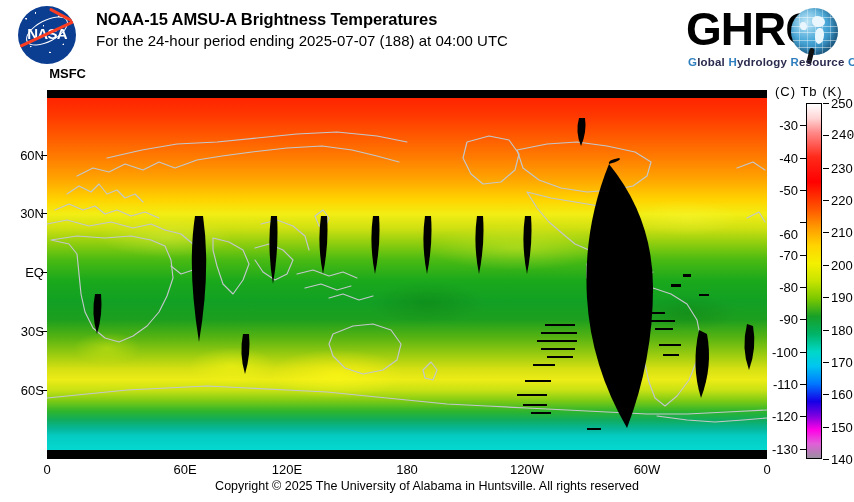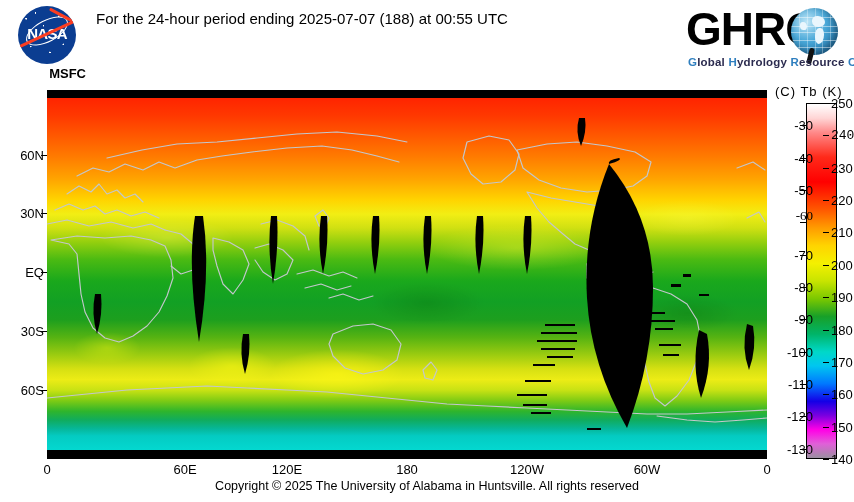--- a/index.html
+++ b/index.html
@@ -126,21 +126,21 @@
       transform:translateY(-50%);white-space:nowrap;}
   #lat-axis{position:absolute;left:0px;top:90px;width:44px;height:369px;}
   .lat-tick{position:absolute;left:41px;width:6px;height:1px;background:#000;}
   #lon-axis{position:absolute;left:47px;top:459px;width:720px;height:26px;}
   .lon-tick-label{position:absolute;top:3px;font-size:13px;
       transform:translateX(-50%);white-space:nowrap;}
 
   
   #colorbar-header{position:absolute;left:775px;top:84px;font-size:13px;
       white-space:nowrap;letter-spacing:1px;}
-  #colorbar-wrap{position:absolute;left:806px;top:103px;width:31px;height:356px;}
+  #colorbar-wrap{position:absolute;left:806px;top:103px;width:16px;height:356px;}
   #colorbar-gradient{position:absolute;inset:0;
       background:linear-gradient(to bottom,
         #ffffff  0%,
         #ffd5d5  4%,
         #ff8a8a  8%,
         #ff2a1a 15%,
         #ff0000 22%,
         #ff5a00 30%,
         #ff9c00 35%,
         #ffd400 40%,
@@ -177,21 +177,22 @@
     <div id="nasa-stars"></div>
     <div id="nasa-orbit"></div>
     <div id="nasa-wordmark">NASA</div>
     <div id="nasa-swoosh"></div>
     <div id="nasa-swoosh2"></div>
   </div>
   <div id="msfc-label">MSFC</div>
 </div>
 
 <div id="title-block">
-  <div id="subtitle-2">For the 24-hour period ending 2025-07-07 (188) at 00:55 UTC</div>
+  <div id="main-title">NOAA-15 AMSU-A Brightness Temperatures</div>
+  <div id="subtitle-2">For the 24-hour period ending 2025-07-07 (188) at 04:00 UTC</div>
 </div>
 
 <div id="ghrc-logo">
   <div id="ghrc-letters">GHRC</div>
   <div id="ghrc-globe">
     <div class="lat" style="top:20%"></div>
     <div class="lat" style="top:38%"></div>
     <div class="lat" style="top:52%"></div>
     <div class="lat" style="top:68%"></div>
     <div class="lat" style="top:84%"></div>
@@ -364,21 +365,21 @@
       <div class="cb-lab-r" style="top: 356px;">140</div>
     </div>
   <div id="cb-left-ticks">
       <div class="cb-tick-l" style="top: 22.1691px;"></div>
       <div class="cb-lab-l" style="position: absolute; top: 22.1691px; right: 24px; left: auto;">-30</div>
       <div class="cb-tick-l" style="top: 54.5327px;"></div>
       <div class="cb-lab-l" style="position: absolute; top: 54.5327px; right: 24px; left: auto;">-40</div>
       <div class="cb-tick-l" style="top: 86.8964px;"></div>
       <div class="cb-lab-l" style="position: absolute; top: 86.8964px; right: 24px; left: auto;">-50</div>
       <div class="cb-tick-l" style="top: 119.26px;"></div>
-      <div class="cb-lab-l" style="position: absolute; top: 113px; right: 24px; left: auto; font-family: Liberation Serif, serif;">-60</div>
+      <div class="cb-lab-l" style="position: absolute; top: 131px; right: 24px; left: auto;">-60</div>
       <div class="cb-tick-l" style="top: 151.624px;"></div>
       <div class="cb-lab-l" style="position: absolute; top: 151.624px; right: 24px; left: auto;">-70</div>
       <div class="cb-tick-l" style="top: 183.987px;"></div>
       <div class="cb-lab-l" style="position: absolute; top: 183.987px; right: 24px; left: auto;">-80</div>
       <div class="cb-tick-l" style="top: 216.351px;"></div>
       <div class="cb-lab-l" style="position: absolute; top: 216.351px; right: 24px; left: auto;">-90</div>
       <div class="cb-tick-l" style="top: 248.715px;"></div>
       <div class="cb-lab-l" style="position: absolute; top: 248.715px; right: 24px; left: auto;">-100</div>
       <div class="cb-tick-l" style="top: 281.078px;"></div>
       <div class="cb-lab-l" style="position: absolute; top: 281.078px; right: 24px; left: auto; margin-left: 20px;">-110</div>

